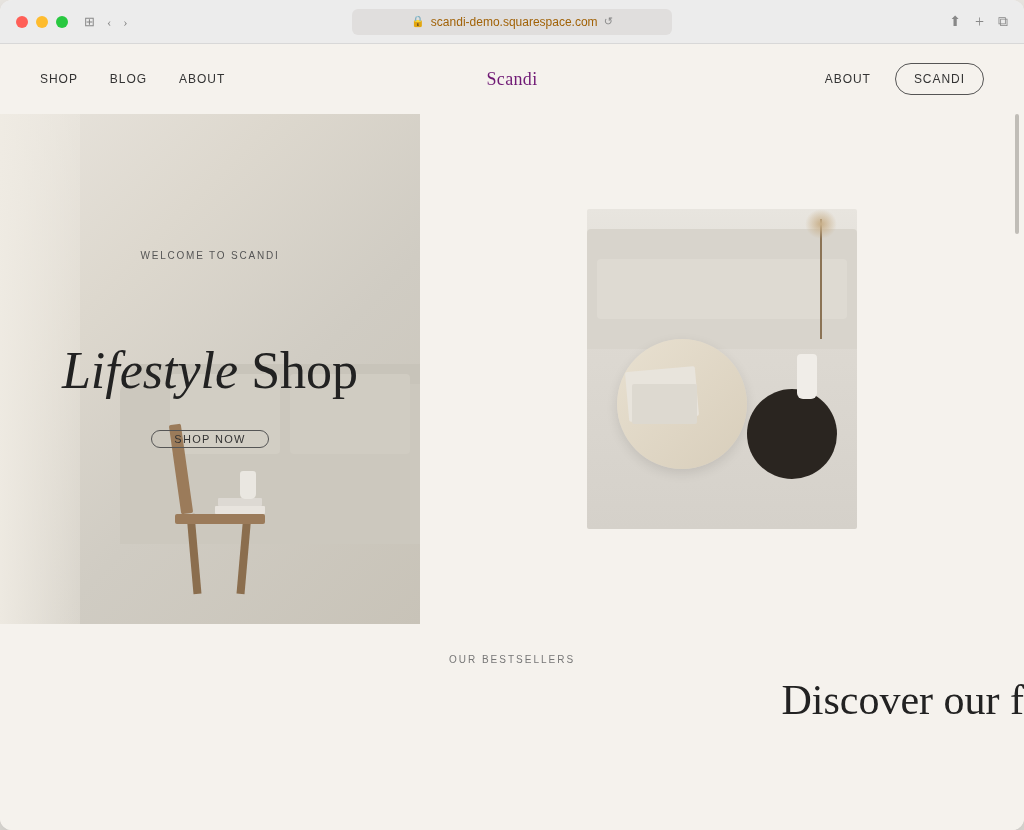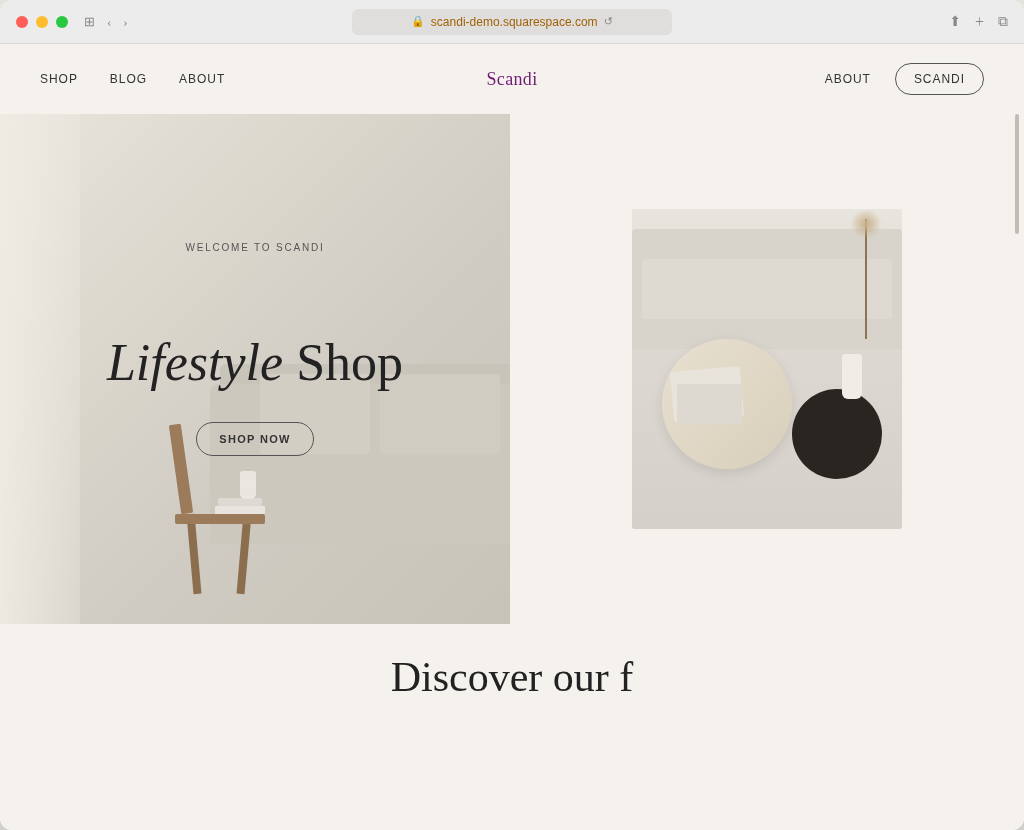--- a/index.html
+++ b/index.html
@@ -169,21 +169,21 @@
     }
 
     
     .hero-section {
       display: flex;
       height: 510px;
       gap: 0;
     }
 
     .hero-left {
-      width: 510px;
+      width: 420px;
       height: 510px;
       position: relative;
       overflow: hidden;
       flex-shrink: 0;
     }
 
     
     .hero-image-bg {
       width: 100%;
       height: 100%;
@@ -344,24 +344,24 @@
       margin-bottom: 30px;
     }
 
     .hero-title em {
       margin-top: 16px;
     }
 
     .shop-now-btn {
       border: 1.5px solid #555;
       border-radius: 50px;
-      padding: 10px 22px;
+      padding: 2px 22px;
       font-family: -apple-system, 'Helvetica Neue', sans-serif;
       font-size: 11px;
-      font-weight: 700;
+      font-weight: 400;
       letter-spacing: 0.12em;
       color: #333;
       background: transparent;
       cursor: pointer;
       text-transform: uppercase;
     }
 
     
     .hero-right {
       flex: 1;
@@ -498,20 +498,21 @@
       text-transform: uppercase;
       margin-bottom: 12px;
     }
 
     .discover-title {
       font-family: 'Georgia', serif;
       font-size: 42px;
       font-weight: 400;
       color: #222;
       line-height: 1.1;
+      text-align: right;
     }
 
     
     .scrollbar {
       position: absolute;
       right: 4px;
       top: 114px;
       width: 6px;
       height: calc(830px - 114px);
       background: transparent;
@@ -617,20 +618,21 @@
 
             <div class="side-table"></div>
 
             <div class="photo-vase"></div>
           </div>
         </div>
       </div>
     </div>
 
     <div class="bottom-section">
+      <p class="bestsellers-label">OUR BESTSELLERS</p>
       <h2 class="discover-title">
         <span>Discover our f</span>
       </h2>
     </div>
 
     <div class="scrollbar">
       <div class="scrollbar-thumb"></div>
     </div>
 
   </div>

